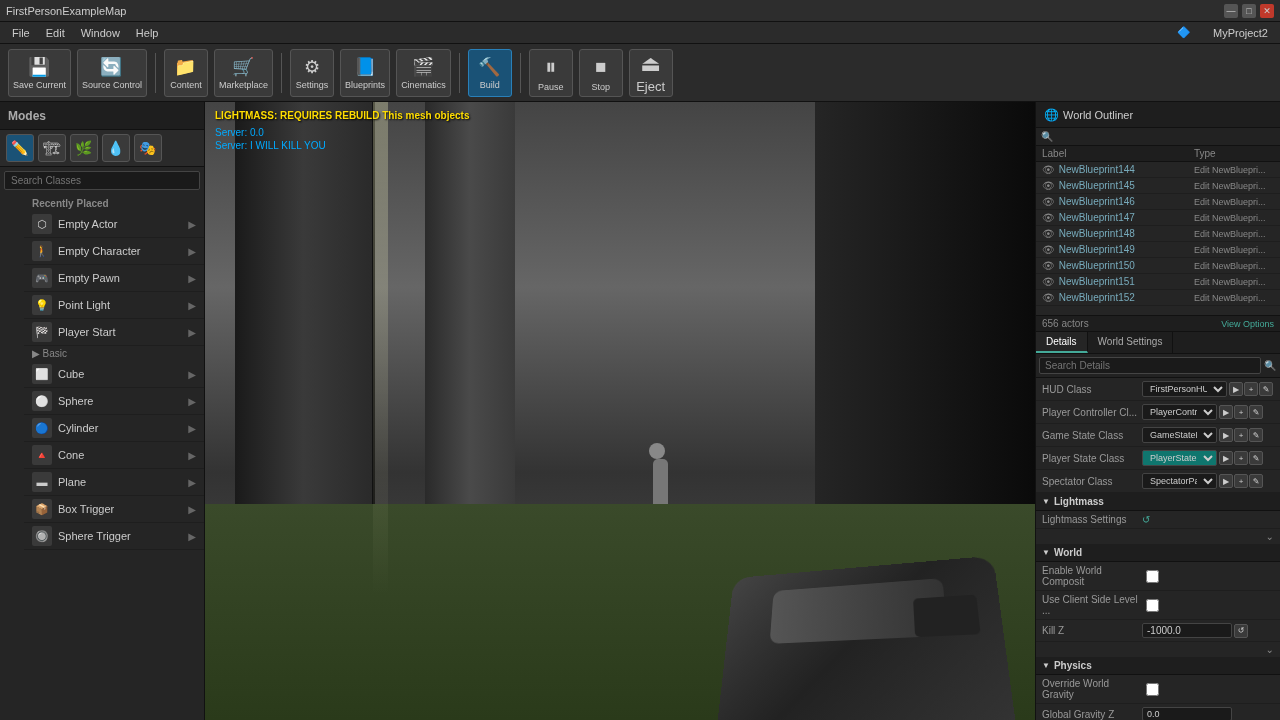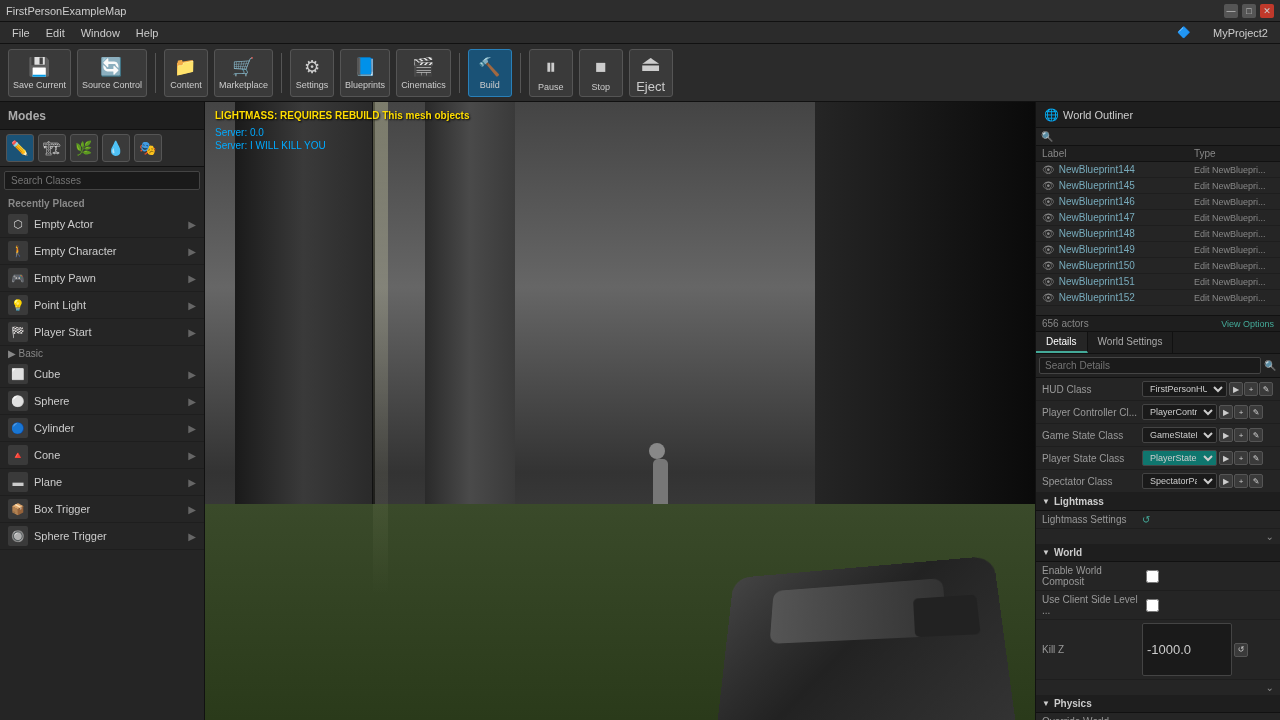--- a/index.html
+++ b/index.html
@@ -30,21 +30,21 @@
     .modes-icons { display: flex; padding: 4px 6px; gap: 4px; background: #2a2a2a; border-bottom: 1px solid #111; }
     .mode-icon { width: 28px; height: 28px; background: #3a3a3a; border: 1px solid #555; border-radius: 3px; display: flex; align-items: center; justify-content: center; font-size: 14px; cursor: pointer; }
     .mode-icon.active { background: #1a5276; }
 
     #search-classes { padding: 4px; }
     #search-classes input { width: 100%; background: #1a1a1a; border: 1px solid #444; color: #ccc; padding: 3px 6px; font-size: 10px; border-radius: 2px; }
 
     .placed-header { padding: 4px 8px 2px; font-size: 10px; color: #888; font-weight: bold; }
     .category-header { padding: 2px 8px; font-size: 10px; color: #888; cursor: pointer; }
 
-    .class-list { flex: 1; overflow-y: auto; }
+    .class-list { flex: 1; overflow-y: auto; margin-left: 24px; }
     .class-item { display: flex; align-items: center; padding: 3px 8px; cursor: pointer; border-bottom: 1px solid #1e1e1e; gap: 6px; }
     .class-item .ci-icon { width: 20px; height: 20px; background: #3a3a3a; border-radius: 2px; display: flex; align-items: center; justify-content: center; font-size: 11px; flex-shrink: 0; }
     .class-item .ci-label { flex: 1; font-size: 11px; color: #ccc; }
     .class-item .ci-arrow { font-size: 10px; color: #666; }
 
     
     #viewport { flex: 1; background: #111; position: relative; overflow: hidden; }
     .viewport-scene { position: absolute; top: 0; left: 0; right: 0; bottom: 0; overflow: hidden; }
 
     .hud-warning { position: absolute; top: 8px; left: 10px; color: #ff0; font-size: 10px; font-weight: bold; }
@@ -445,21 +445,21 @@
           <span class="detail-label">Enable World Composit</span>
           <input type="checkbox" style="margin-left: 4px;">
         </div>
         <div class="detail-row">
           <span class="detail-label">Use Client Side Level ...</span>
           <input type="checkbox" style="margin-left: 4px;">
         </div>
         <div class="detail-row">
           <span class="detail-label">Kill Z</span>
           <div class="detail-value">
-            <input type="text" value="-1000.0" style="background: rgb(26, 26, 26); border: 1px solid rgb(68, 68, 68); color: rgb(204, 204, 204); padding: 18px 4px; font-size: 13px; border-radius: 2px; width: 60px;">
+            <input type="text" value="-1000.0" style="background: rgb(26, 26, 26); border: 1px solid rgb(68, 68, 68); color: rgb(204, 204, 204); padding: 1px 4px; font-size: 10px; border-radius: 2px; width: 60px;">
             <div class="dv-btn">↺</div>
           </div>
         </div>
         <div style="padding:2px 6px;display:flex;justify-content:flex-end;">
           <span style="color:#888;font-size:10px;cursor:pointer;">⌄</span>
         </div>
 
         <div class="section-header">
           <span class="arrow">▼</span>
           <span>Physics</span>

